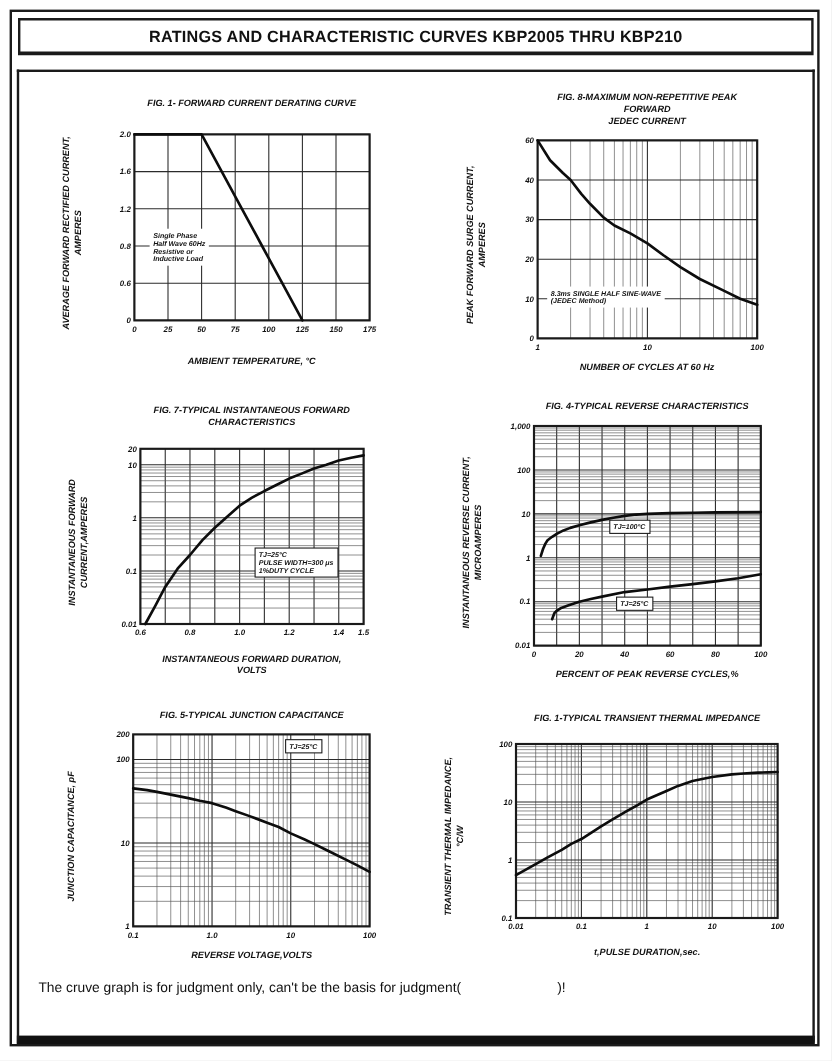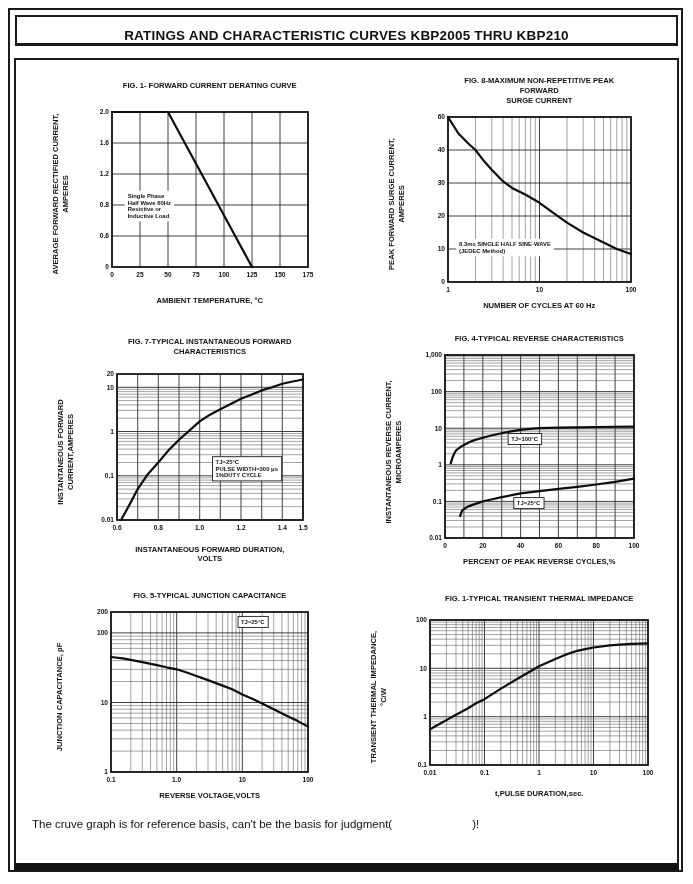--- a/index.html
+++ b/index.html
@@ -2,25 +2,25 @@
 <html><head>
 <meta charset="utf-8">
 <style>
   html,body{margin:0;padding:0;background:#e8e8e8;}
   .page{position:relative;width:693px;height:884px;background:#fff;margin:0 auto;
         font-family:"Liberation Sans",sans-serif;color:#111;overflow:hidden;}
   .outer-border{position:absolute;left:8px;top:8px;width:675px;height:864px;
         border:2px solid #1a1a1a;box-sizing:border-box;}
   .title-box{position:absolute;left:15px;top:15px;width:663px;height:31px;
         border:2px solid #1a1a1a;border-bottom-width:3px;box-sizing:border-box;
-        display:flex;align-items:flex-end;justify-content:center;
+        display:flex;align-items:center;justify-content:center;
         font-weight:bold;font-size:13.5px;letter-spacing:.2px;}
   .content-box{position:absolute;left:14px;top:58px;width:665px;height:812px;
         border:2px solid #1a1a1a;border-bottom:7px solid #111;box-sizing:border-box;}
-  .charts{display:grid;grid-template-columns:1fr 1fr;row-gap:24px;padding:16px 2px 0 0;}
+  .charts{display:grid;grid-template-columns:1fr 1fr;row-gap:24px;padding:16px 2px 0 0;font-style:italic;}
   .chart{display:grid;grid-template-columns:34px max-content;justify-content:center;
         align-items:center;justify-items:start;}
   .c-title{grid-column:2;text-align:center;font-weight:bold;font-size:7.6px;line-height:1.3;
         padding-left:34px;padding-right:10px;box-sizing:border-box;margin-bottom:5px;}
   .c-ylab{grid-column:1;grid-row:2;position:relative;width:34px;}
   .c-ylab .rot{position:absolute;top:50%;left:50%;transform:translate(-50%,-50%) rotate(-90deg);
         white-space:nowrap;text-align:center;font-weight:bold;font-size:7.6px;line-height:1.35;}
   .chart svg{grid-column:2;grid-row:2;display:block;}
   .c-xlab{grid-column:2;grid-row:3;text-align:center;font-weight:bold;font-size:7.6px;line-height:1.3;
         padding-left:34px;padding-right:10px;box-sizing:border-box;margin-top:3px;}
@@ -88,21 +88,21 @@
             </g>
             <polyline points="34.0,6.0 90.0,6.0 106.8,37.0 123.6,68.0 140.4,99.0 157.2,130.0 174.0,161.0" fill="none" stroke="#0d0d0d" stroke-width="2.2" stroke-linejoin="round" stroke-linecap="round"></polyline>
           </svg>
           <div class="c-xlab" style="width:240px">
             <div>AMBIENT TEMPERATURE, °C</div>
           </div>
         </div>
       <div class="chart">
           <div class="c-title" style="width:227px">
             <div>FIG. 8-MAXIMUM NON-REPETITIVE PEAK FORWARD</div>
-            <div>SURGE CURRENT</div>
+            <div>JEDEC CURRENT</div>
           </div>
           <div class="c-ylab" style="height:187px">
             <div class="rot">
               <div>PEAK  FORWARD SURGE CURRENT,</div>
               <div>AMPERES</div>
             </div>
           </div>
           <svg width="227" height="187" viewBox="0 0 227 187">
             <line x1="34.0" y1="6" x2="34.0" y2="171" stroke="#2b2b2b" stroke-width="0.9"></line>
             <line x1="61.5" y1="6" x2="61.5" y2="171" stroke="#565656" stroke-width="0.55"></line>
@@ -485,15 +485,15 @@
             <text class="tk" x="31" y="105.0" text-anchor="end">1</text>
             <text class="tk" x="31" y="56.6" text-anchor="end">10</text>
             <text class="tk" x="31" y="8.3" text-anchor="end">100</text>
             <polyline points="34.0,115.2 50.4,106.1 60.0,100.7 72.1,94.2 80.1,89.2 88.5,85.2 104.9,74.6 114.5,68.9 126.6,61.8 134.6,57.3 143.0,52.3 159.4,45.1 169.0,40.9 181.1,36.8 189.1,35.1 197.5,33.5 213.9,31.3 223.5,30.6 235.6,29.9 243.6,29.6 252.0,29.3" fill="none" stroke="#0d0d0d" stroke-width="2.2" stroke-linejoin="round" stroke-linecap="round"></polyline>
           </svg>
           <div class="c-xlab" style="width:262px">
             <div>t,PULSE DURATION,sec.</div>
           </div>
         </div>
     </div>
-    <div class="footer-note"><span>The cruve graph is for reference basis, can't be the basis for judgment(</span><span class="footer-gap"></span><span>)!</span></div>
+    <div class="footer-note"><span>The cruve graph is for judgment only, can't be the basis for judgment(</span><span class="footer-gap"></span><span>)!</span></div>
   </div>
 </div>
 
 </body></html>

